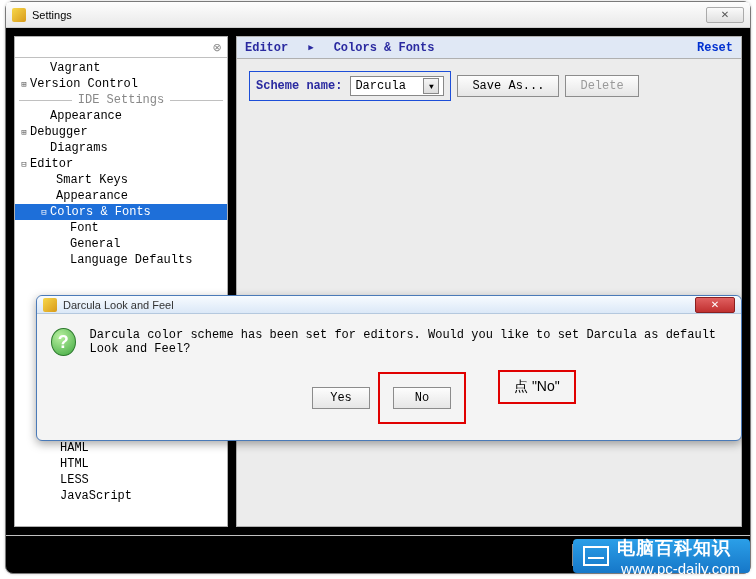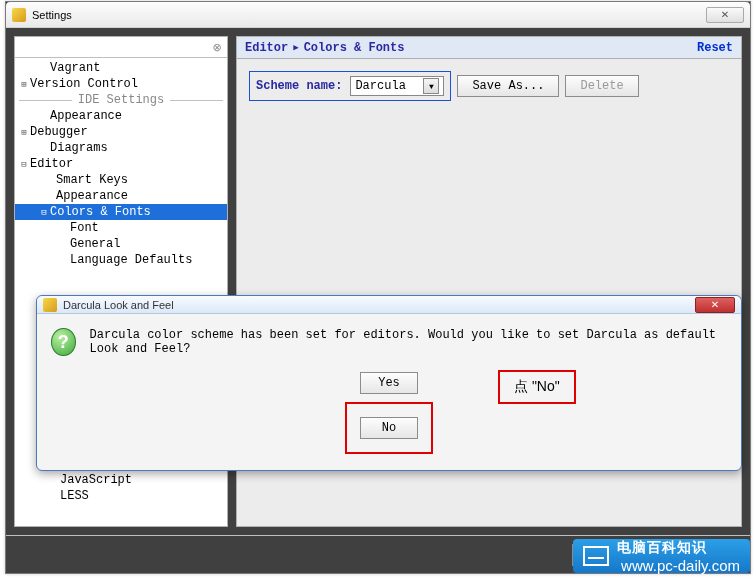--- a/index.html
+++ b/index.html
@@ -6,27 +6,27 @@
 body {
   margin: 0;
   font-family: Tahoma, "Microsoft Sans Serif", sans-serif;
   font-size: 11px;
   background: #fff;
   width: 756px;
   height: 579px;
   position: relative;
   overflow: hidden;
 }
-.mono { font-family: "Courier New", monospace; font-size: 12px; }
+.mono { font-family: "Courier New", monospace; font-size: 12px; gap: 15px; }
 .settings-window {
   position: absolute;
   left: 5px; top: 1px; right: 5px; bottom: 5px;
   border: 1px solid #7a7a7a;
-  border-radius: 0;
-  background: #404040;
+  border-radius: 8px;
+  background: #000000;
   box-shadow: 0 0 3px rgba(0,0,0,0.2);
   display: flex;
   flex-direction: column;
 }
 .titlebar {
   height: 26px;
   background: linear-gradient(#fdfdfd, #e9e9e9);
   border-bottom: 1px solid #cfcfcf;
   border-radius: 4px 4px 0 0;
   display: flex;
@@ -216,21 +216,20 @@
   font-size: 18px;
   display: flex; align-items: center; justify-content: center;
 }
 .dialog-btn-row {
   display: flex;
   justify-content: center;
   align-items: center;
   gap: 8px;
   margin-top: 16px;
   position: relative;
-  flex-direction: column;
 }
 .underline-first::first-letter { text-decoration: underline; }
 .no-annot {
   position: absolute;
   left: 498px; top: 370px;
   border: 2px solid #e00000;
   padding: 6px 14px;
   font-family: sans-serif;
   font-size: 14px;
   background: #f4f4f4;
@@ -252,21 +251,21 @@
   border: 2px solid #fff;
   margin-right: 8px;
   position: relative;
 }
 .wm-icon::after {
   content: "";
   position: absolute;
   left: 3px; right: 3px; top: 9px;
   border-top: 2px solid #fff;
 }
-.wm-text-main { font-size: 14px; font-weight: bold; letter-spacing: 1px; }
+.wm-text-main { font-size: 18px; font-weight: bold; letter-spacing: 1px; }
 .wm-text-sub { font-size: 15px; margin-left: 4px; }
 .app-icon {
   width: 14px; height: 14px;
   background: linear-gradient(135deg,#f7d74a,#d89a1a);
   border-radius: 2px;
   display: inline-block;
 }
 </style>
 </head>
 <body>
@@ -346,24 +345,24 @@
         <div class="tree-row indent-3">
             <span class="label">Gql</span>
           </div>
         <div class="tree-row indent-3">
             <span class="label">HAML</span>
           </div>
         <div class="tree-row indent-3">
             <span class="label">HTML</span>
           </div>
         <div class="tree-row indent-3">
+            <span class="label">LESS</span>
+          </div>
+        <div class="tree-row indent-3">
             <span class="label">JavaScript</span>
-          </div>
-        <div class="tree-row indent-3">
-            <span class="label">LESS</span>
           </div>
       </div>
     </div>
 
     <div class="main-panel">
       <div class="breadcrumb-bar mono">
         <span>Editor</span>
         <span class="chev">▶</span>
         <span>Colors &amp; Fonts</span>
         <span class="spacer"></span>

